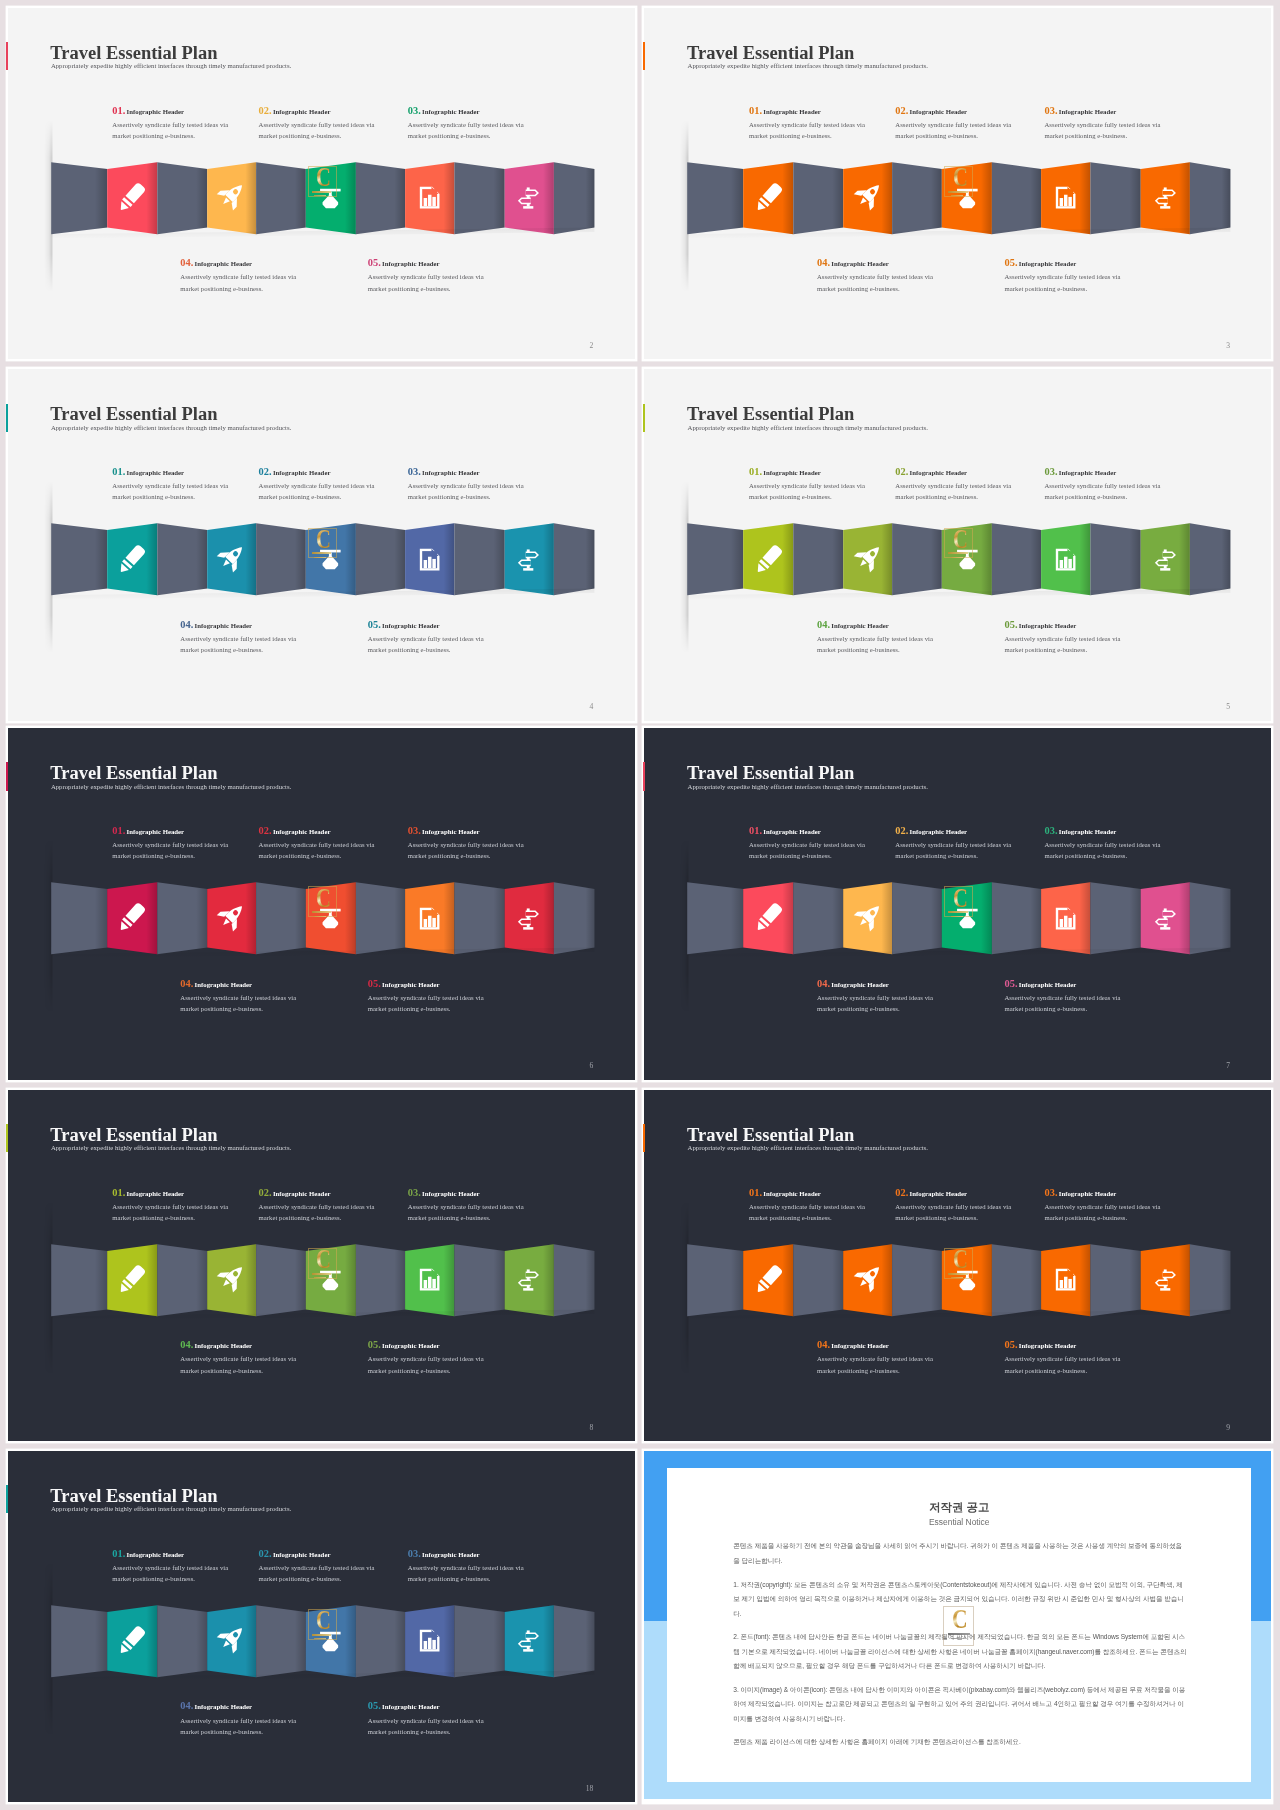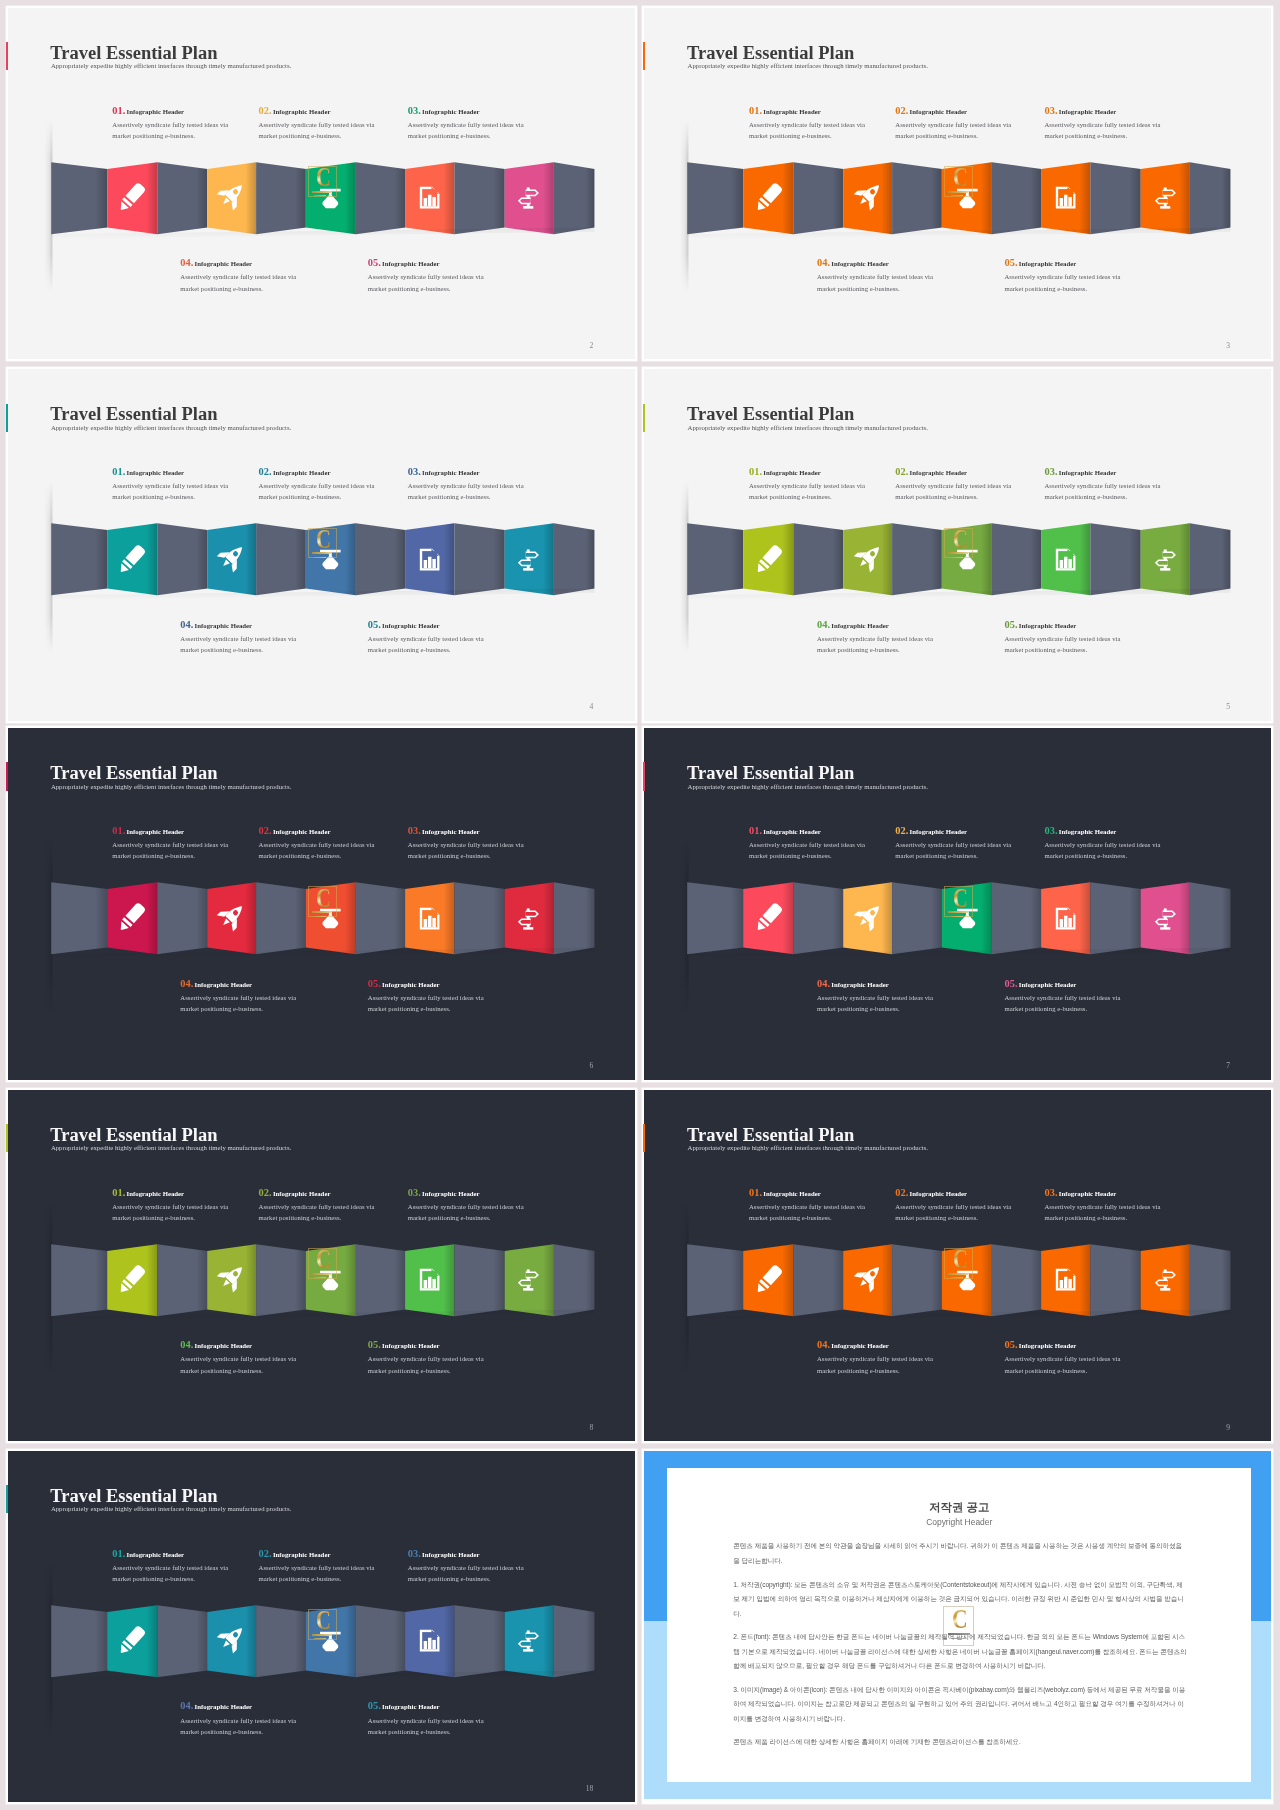--- a/index.html
+++ b/index.html
@@ -1190,21 +1190,21 @@
         <div class="hl"><span class="num" style="color:#2a99b0">05.</span><span class="hd">Infographic Header</span></div>
         <div class="bd" style="margin-top:4.7px">Assertively syndicate fully  tested ideas via<br>market positioning e-business.</div>
       </div>
       <div class="pgno">18</div>
     </div>
     <div class="slide cslide" style="left:644.4px;top:1450.6px">
       <div class="cbg-top" style="background:#42a0f2"></div>
       <div class="cbg-bot" style="background:#aedcfb"></div>
       <div class="cpage">
         <div class="ctitle-ko">저작권 공고</div>
-        <div class="ctitle-en">Copyright Header</div>
+        <div class="ctitle-en">Essential Notice</div>
         <div class="cbody">
           <p>콘텐츠 제품을 사용하기 전에 본의 약관을 숨장님을 사세히 읽어 주시기 바랍니다. 귀하가 이 콘텐츠 제품을 사용하는 것은 사용생 계약의 보증에 동의하셨음을 담리는합니다.</p>
           <p>1. 저작권(copyright): 모든 콘텐츠의 소유 및 저작권은 콘텐츠스토케아웃(Contentstokeout)에 제작사에게 있습니다. 사전 승낙 없이 모범적 이외, 구단확색, 제보 제기 입법에 의하여 영리 목적으로 이용하거나 제삼자에게 이용하는 것은 금지되어 있습니다. 이러한 규정 위반 시 준입한 민사 및 형사상의 사법을 받습니다.</p>
           <p>2. 폰트(font): 콘텐츠 내에 담사안든 한글 폰트는 네이버 나눔글꼴의 제작될어 판사에 제작되었습니다. 한글 외의 모든 폰트는 Windows System에 포함된 시스템 기본으로 제작되었습니다. 네이버 나눔글꼴 라이선스에 대한 상세한 사항은 네이버 나눔글꼴 홈페이지(hangeul.naver.com)를 참조하세요. 폰트는 콘텐츠의 함께 배포되지 않으므로, 필요할 경우 해당 폰트를 구입하셔거나 다른 폰트로 변경하여 사용하시기 바랍니다.</p>
           <p>3. 이미지(image) &amp; 아이콘(icon): 콘텐츠 내에 담사한 이미지와 아이콘은 픽사베이(pixabay.com)와 웹볼리즈(webolyz.com) 등에서 제공된 무료 저작물을 이용하여 제작되었습니다. 이미지는 참고로만 제공되고 콘텐츠의 일 구현하고 있어 주의 권리입니다. 귀어서 배느고 4인하고 필요할 경우 여기를 수정하셔거나 이미지를 변경하여 사용하시기 바랍니다.</p>
           <p>콘텐츠 제품 라이선스에 대한 상세한 사항은 홈페이지 아래에 기재한 콘텐츠라이선스를 참조하세요.</p>
         </div>
       </div>
       <div class="cwm">
         <div class="cwm-c">C</div>

